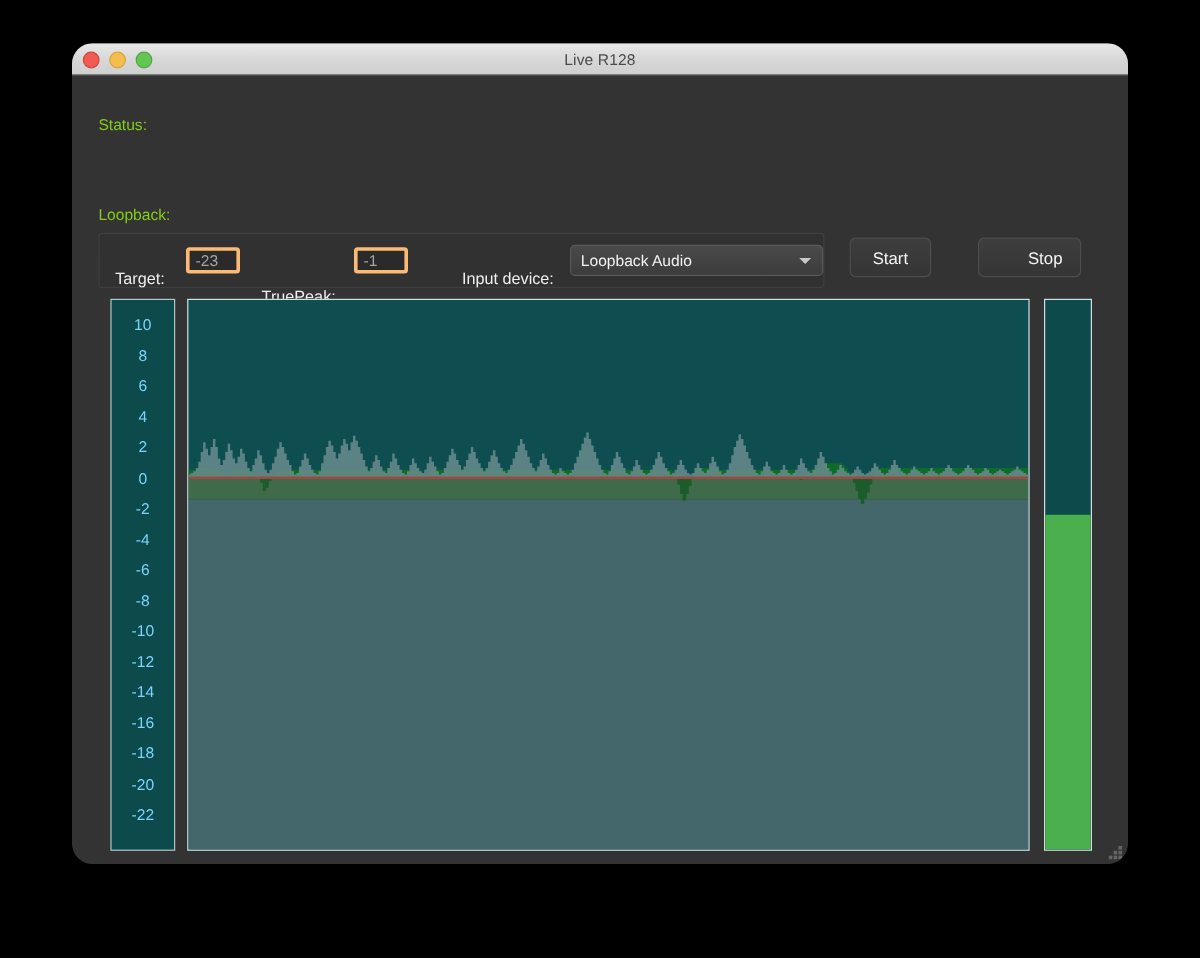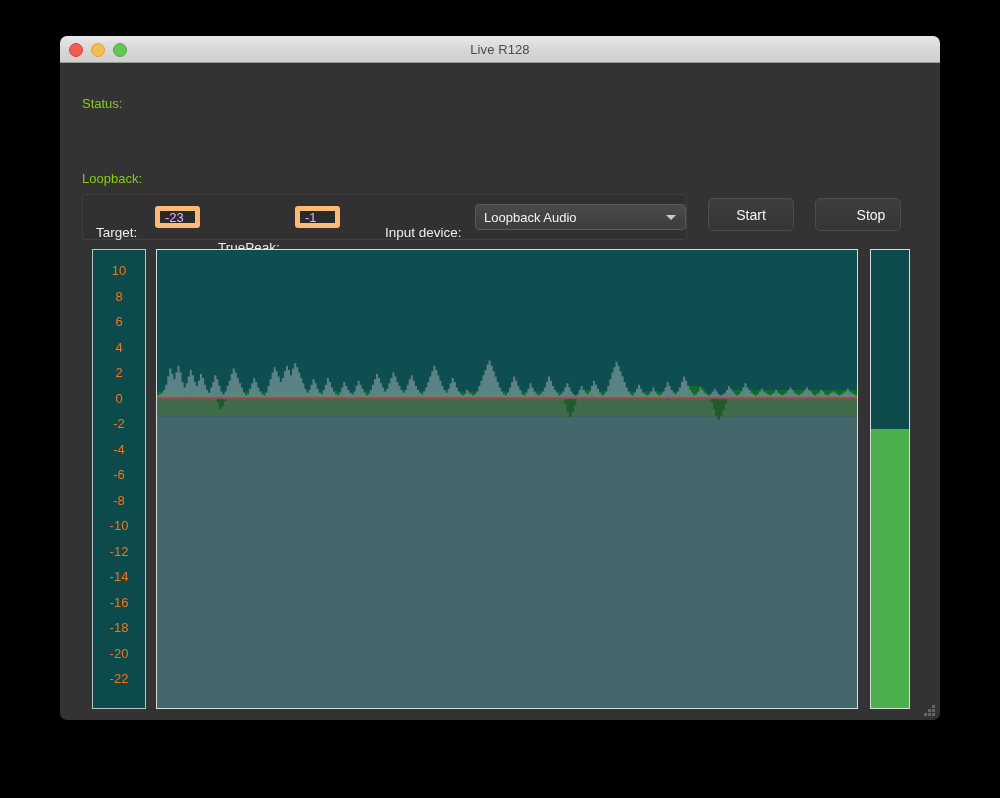--- a/index.html
+++ b/index.html
@@ -19,21 +19,21 @@
     background: #000000;
   }
 
   
   .window {
     position: absolute;
     left: 60px;
     top: 36px;
     width: 880px;
     height: 684px;
-    border-radius: 7px;
+    border-radius: 17px;
     overflow: hidden;
     box-shadow: 0 6px 22px rgba(0,0,0,0.8);
   }
 
   .titlebar {
     position: relative;
     height: 26px;
     background: linear-gradient(to bottom, #e9e9e9 0%, #d8d8d8 50%, #cfcfcf 100%);
     border-bottom: 1px solid #9a9a9a;
     display: flex;
@@ -114,23 +114,23 @@
 
   .field-label {
     font-size: 13.5px;
     color: #eeeeee;
     white-space: nowrap;
     margin-top: 16px;
   }
 
   .text-input {
     background: #2a2a2a;
-    border: 5px solid #fdba74;
+    border: 3px solid #fdba74;
     border-radius: 3px;
-    color: #f0abfc;
+    color: #a3a3a3;
     font-family: "Liberation Sans", sans-serif;
     font-size: 13px;
     height: 22px;
     box-sizing: border-box;
     padding: 0 5px;
     outline: none;
   }
 
   .combo {
     position: relative;
@@ -168,21 +168,21 @@
     border: 1px solid #4d4d4d;
     border-radius: 5px;
     color: #f5f5f5;
     font-size: 14px;
     font-family: "Liberation Sans", sans-serif;
     display: flex;
     align-items: center;
     justify-content: center;
     cursor: default;
   }
-  .btn-start { left: 648px; width: 86px; }
+  .btn-start { left: 648px; width: 68px; }
   .btn-stop  { left: 755px; width: 86px; padding-left: 26px; }
 
   
   .scale-panel {
     position: absolute;
     left: 32px;
     top: 186px;
     width: 54px;
     height: 460px;
     box-sizing: border-box;
@@ -192,21 +192,21 @@
   .scale-labels {
     position: absolute;
     inset: 0;
     display: flex;
     flex-direction: column;
     align-items: center;
     padding-top: 8px;
   }
   .scale-tick {
     font-size: 13px;
-    color: #f97316;
+    color: #7dd3fc;
     line-height: 25.5px;
     height: 25.5px;
   }
 
   .plot-panel {
     position: absolute;
     left: 96px;
     top: 186px;
     width: 702px;
     height: 460px;

